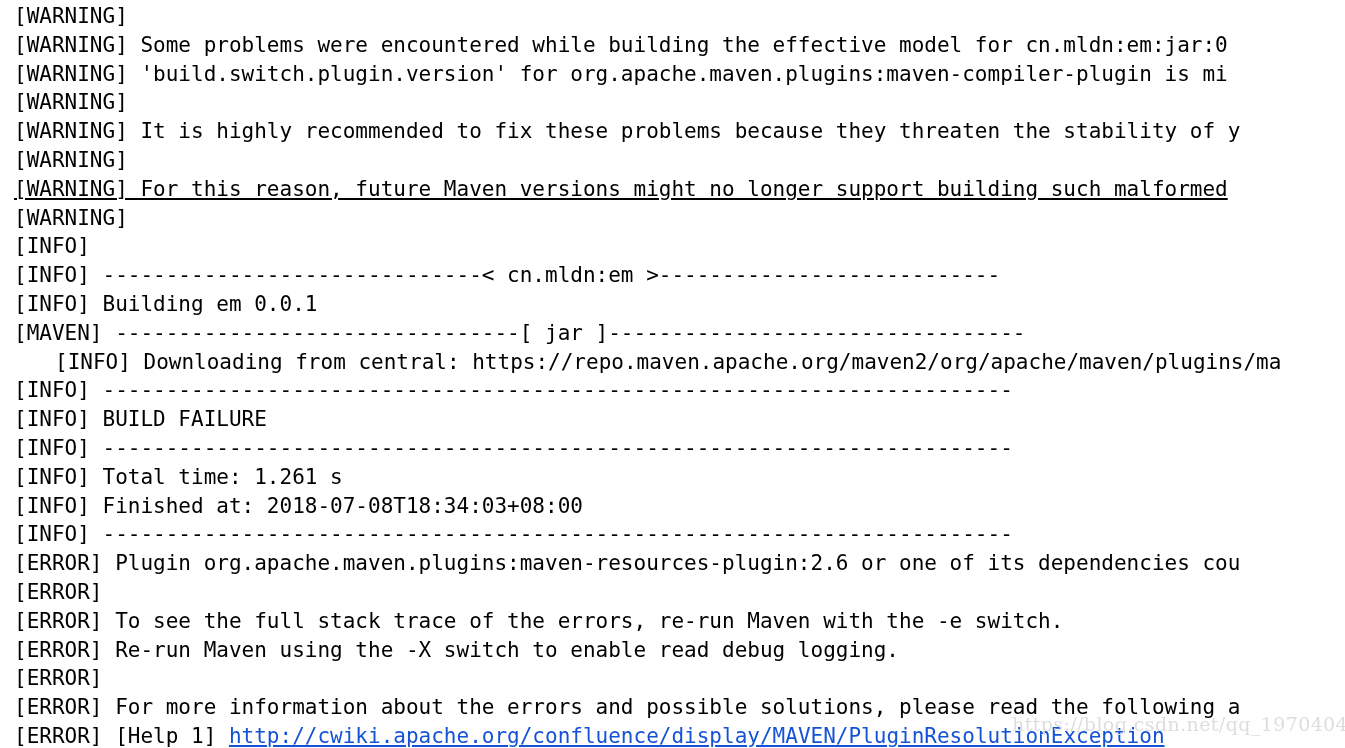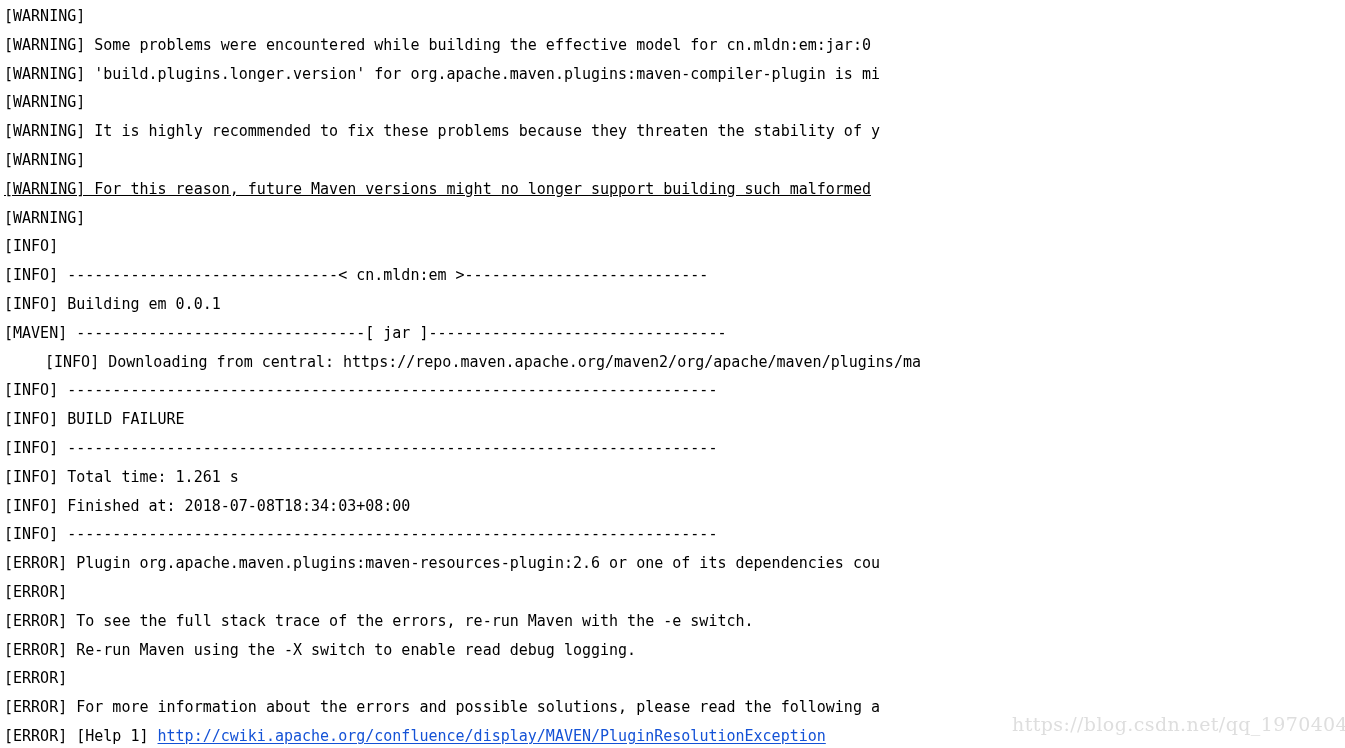--- a/index.html
+++ b/index.html
@@ -18,24 +18,24 @@
     position: relative;
     width: 1345px;
     height: 748px;
     overflow: hidden;
     background: #ffffff;
     padding: 0;
     box-sizing: border-box;
   }
   .line {
     position: absolute;
-    left: 4px;
+    left: 14px;
     white-space: pre;
     font-family: "DejaVu Sans Mono", "Liberation Mono", monospace;
-    font-size: 15px;
+    font-size: 21px;
     line-height: 28.8px;
     height: 28.8px;
     color: #000000;
     letter-spacing: 0px;
     -webkit-font-smoothing: none;
   }
   .link {
     color: #1452d6;
     text-decoration: underline;
     text-underline-offset: 2px;
@@ -53,21 +53,21 @@
     letter-spacing: 0.4px;
   }
 </style>
 </head>
 <body>
 
 <div id="console">
   <div id="lines">
       <div class="line" style="top: 2px;">[WARNING]</div>
       <div class="line" style="top: 30.8px;">[WARNING] Some problems were encountered while building the effective model for cn.mldn:em:jar:0</div>
-      <div class="line" style="top: 59.6px;">[WARNING] 'build.plugins.longer.version' for org.apache.maven.plugins:maven-compiler-plugin is mi</div>
+      <div class="line" style="top: 59.6px;">[WARNING] 'build.switch.plugin.version' for org.apache.maven.plugins:maven-compiler-plugin is mi</div>
       <div class="line" style="top: 88.4px;">[WARNING]</div>
       <div class="line" style="top: 117.2px;">[WARNING] It is highly recommended to fix these problems because they threaten the stability of y</div>
       <div class="line" style="top: 146px;">[WARNING]</div>
       <div class="line" style="top: 174.8px; text-decoration: underline;">[WARNING] For this reason, future Maven versions might no longer support building such malformed</div>
       <div class="line" style="top: 203.6px;">[WARNING]</div>
       <div class="line" style="top: 232.4px;">[INFO]</div>
       <div class="line" style="top: 261.2px;">[INFO] ------------------------------&lt; cn.mldn:em &gt;---------------------------</div>
       <div class="line" style="top: 290px;">[INFO] Building em 0.0.1</div>
       <div class="line" style="top: 318.8px;">[MAVEN] --------------------------------[ jar ]---------------------------------</div>
       <div class="line" style="top: 347.6px; margin-left: 41px;">[INFO] Downloading from central: https://repo.maven.apache.org/maven2/org/apache/maven/plugins/ma</div>

